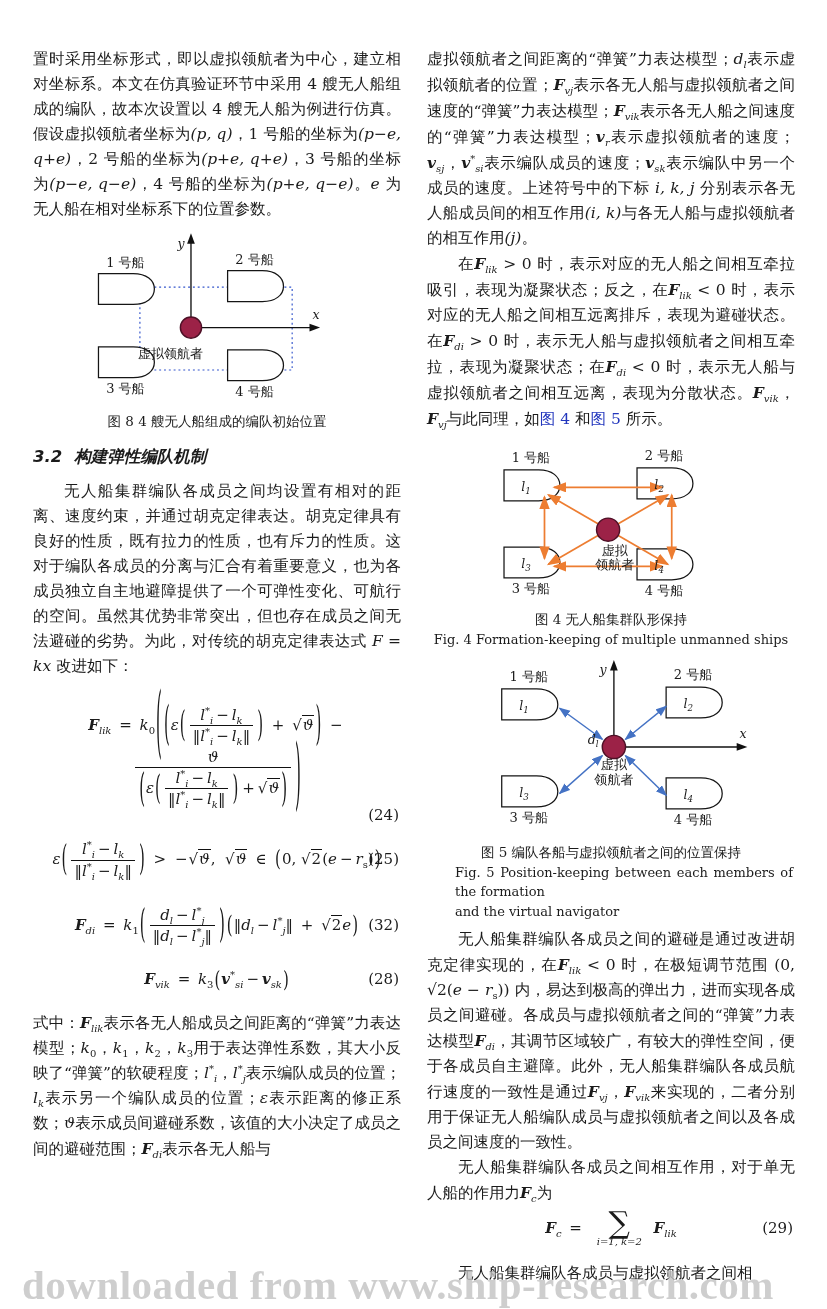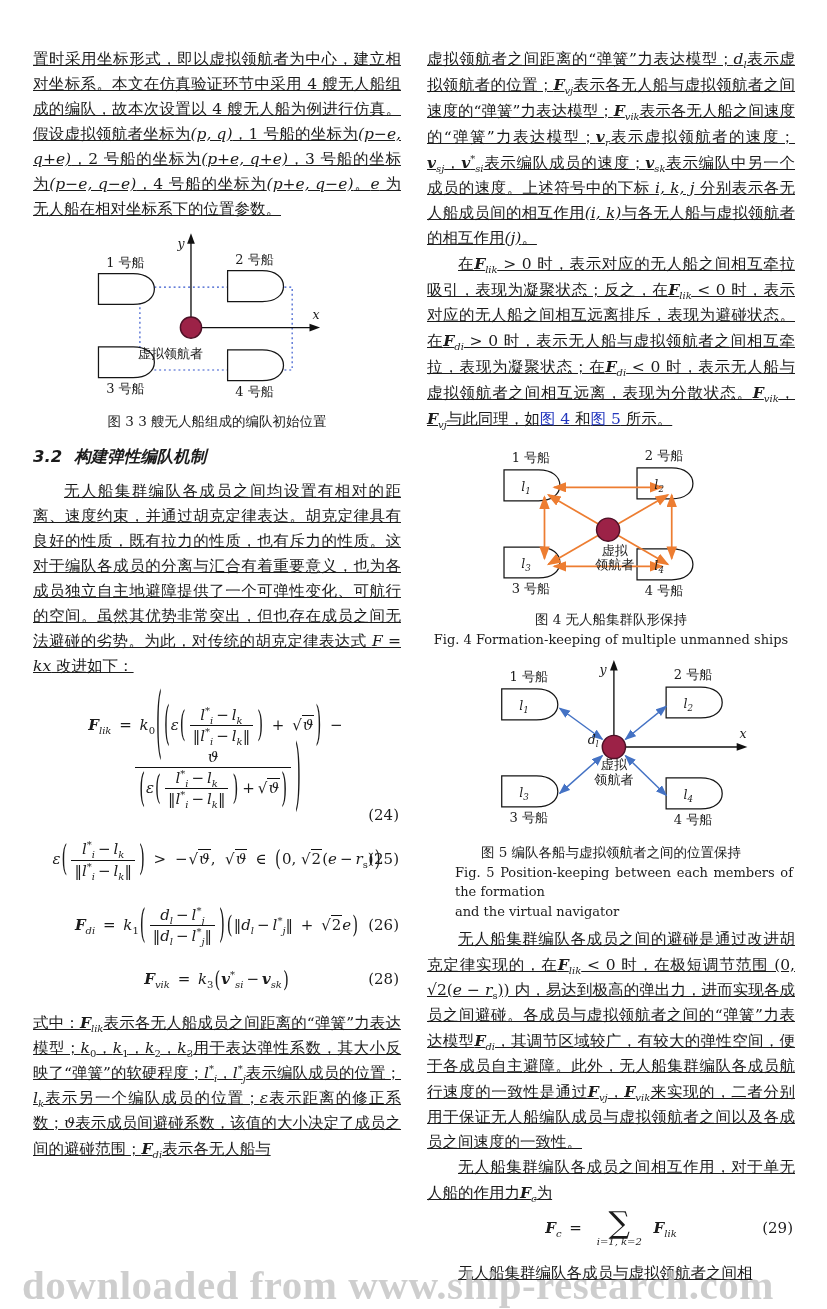--- a/index.html
+++ b/index.html
@@ -8,21 +8,21 @@
     position: relative; width: 827px; height: 1309px; background: #ffffff;
     font-family: "DejaVu Serif", "Liberation Serif", serif;
     color: #1b1b1b; overflow: hidden; margin: 0 auto;
   }
   .content { position: absolute; left: 33px; top: 36px; width: 762px; }
   .hdr { display: flex; justify-content: space-between; align-items: flex-end;
          font-size: 15px; padding: 0 2px 5px 2px; border-bottom: 1.5px solid #1a1a1a; }
   .hdr span { line-height: 18px; }
   .cols { display: flex; gap: 26px; margin-top: 11px; }
   .col { width: 368px; font-size: 15.5px; line-height: 25px; text-align: justify; }
-  p { margin: 0; text-decoration: underline; }
+  p { margin: 0; }
   .ind { text-indent: 2em; }
   .m  { font-style: italic; }
   .mb { font-style: italic; font-weight: bold; }
   .lnk { color: #2236bd; }
   sub, sup { font-size: 10px; font-style: normal; line-height: 0; }
   sub.m, sup.m { font-style: italic; }
 
   .sec { display: flex; gap: 12px; font-weight: bold; font-size: 16.5px;
          margin: 13px 0 10px; font-family: "DejaVu Sans", "Liberation Sans", sans-serif; font-style: italic; }
 
@@ -88,21 +88,21 @@
             <use href="#sh3" x="176" y="41"></use>
             <use href="#sh3" x="42" y="120"></use>
             <use href="#sh3" x="176" y="123"></use>
             <circle cx="138" cy="100" r="11" fill="#9c2247" stroke="#4d1026" stroke-width="1.5"></circle>
             <text class="cn" x="50" y="37">1 号船</text>
             <text class="cn" x="184" y="34">2 号船</text>
             <text class="cn" x="50" y="168">3 号船</text>
             <text class="cn" x="184" y="171">4 号船</text>
             <text class="cn" x="83" y="132">虚拟领航者</text>
           </svg>
-          <div class="figcap">图 3    3 艘无人船组成的编队初始位置</div>
+          <div class="figcap">图 8    4 艘无人船组成的编队初始位置</div>
         </div>
 
         <div class="sec">
           <span>3.2</span>
           <span>构建弹性编队机制</span>
         </div>
 
         <p class="ind"><span>无人船集群编队各成员之间均设置有相对的距离、速度约束，并通过胡克定律表达。胡克定律具有良好的性质，既有拉力的性质，也有斥力的性质。这对于编队各成员的分离与汇合有着重要意义，也为各成员独立自主地避障提供了一个可弹性变化、可航行的空间。虽然其优势非常突出，但也存在成员之间无法避碰的劣势。为此，对传统的胡克定律表达式 </span><span class="m">F = kx</span><span> 改进如下：</span></p>
 
         <div class="eqrow" style="margin:26px 0 30px">
@@ -140,21 +140,21 @@
 
         <div class="eqrow" style="margin:24px 0">
           <span class="mb">F</span><sub class="m">di</sub>
           <span class="eqop">=</span>
           <span class="m">k</span><sub>1</sub><span class="sp" style="--s:2.6">(</span><span class="frac">
               <span class="num"><span class="m">d</span><sub class="m">l</sub><span class="eqop">−</span><span class="m">l</span><sup>*</sup><sub class="m">j</sub></span>
               <span class="den"><span>‖</span><span class="m">d</span><sub class="m">l</sub><span class="eqop">−</span><span class="m">l</span><sup>*</sup><sub class="m">j</sub><span>‖</span></span>
             </span><span class="sp" style="--s:2.6">)</span><span class="sp" style="--s:1.6">(</span><span>‖</span><span class="m">d</span><sub class="m">l</sub><span class="eqop">−</span><span class="m">l</span><sup>*</sup><sub class="m">j</sub><span>‖</span>
           <span class="eqop">+</span>
           <span class="rad">√</span><span class="radbar" style="font-style:normal">2</span><span class="m">e</span><span class="sp" style="--s:1.6">)</span>
-          <span class="eqno">(26)</span>
+          <span class="eqno">(32)</span>
         </div>
 
 
         <div class="eqrow" style="margin:20px 0">
           <span class="mb">F</span><sub class="m">vik</sub>
           <span class="eqop">=</span>
           <span class="m">k</span><sub>3</sub><span class="sp" style="--s:1.5">(</span><span class="mb">v</span><sup>*</sup><sub class="m">si</sub><span class="eqop">−</span><span class="mb">v</span><sub class="m">sk</sub><span class="sp" style="--s:1.5">)</span>
           <span class="eqno">(28)</span>
         </div>
 

